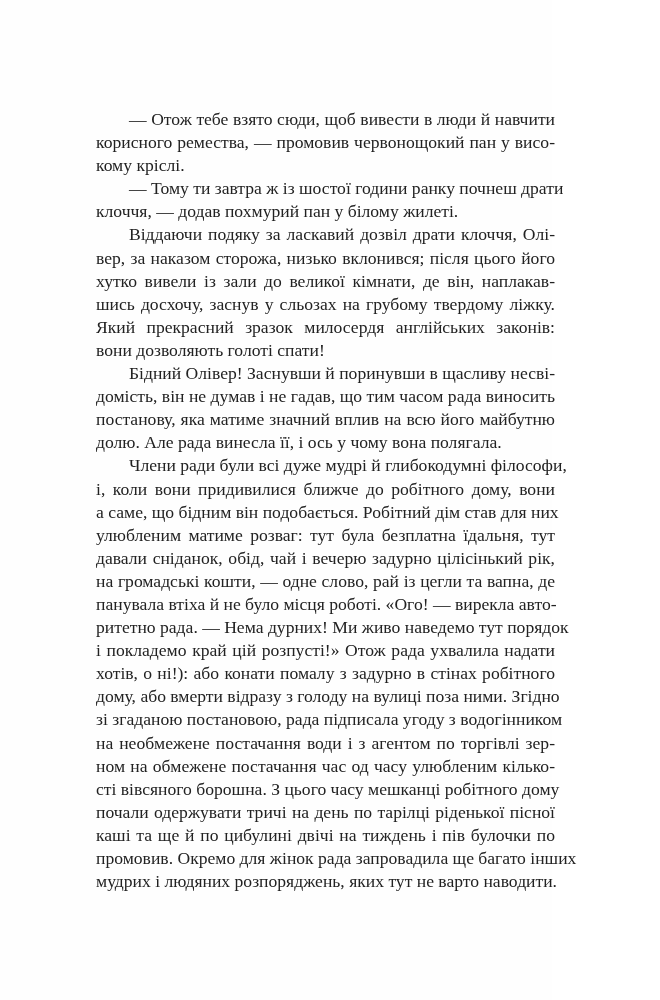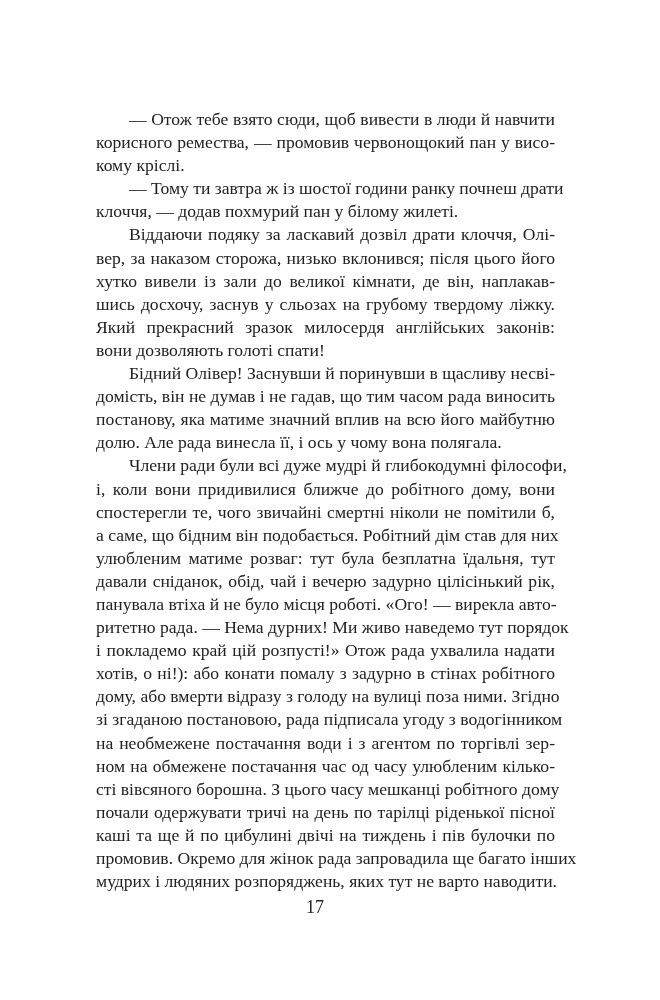--- a/index.html
+++ b/index.html
@@ -94,37 +94,34 @@
     <p>
       <span class="line indent">Бідний Олівер! Заснувши й поринувши в щасливу несві-</span>
       <span class="line">домість, він не думав і не гадав, що тим часом рада виносить</span>
       <span class="line">постанову, яка матиме значний вплив на всю його майбутню</span>
       <span class="line last">долю. Але рада винесла її, і ось у чому вона полягала.</span>
     </p>
 
     <p>
       <span class="line indent">Члени ради були всі дуже мудрі й глибокодумні філософи,</span>
       <span class="line">і, коли вони придивилися ближче до робітного дому, вони</span>
-      <span class="line">спостерегли те, чого звичайні смертні ніколи не помітили б,</span>
       <span class="line">а саме, що бідним він подобається. Робітний дім став для них</span>
       <span class="line">улюбленим матиме розваг: тут була безплатна їдальня, тут</span>
       <span class="line">давали сніданок, обід, чай і вечерю задурно цілісінький рік,</span>
+      <span class="line">на громадські кошти, — одне слово, рай із цегли та вапна, де</span>
       <span class="line">панувала втіха й не було місця роботі. «Ого! — вирекла авто-</span>
       <span class="line">ритетно рада. — Нема дурних! Ми живо наведемо тут порядок</span>
       <span class="line">і покладемо край цій розпусті!» Отож рада ухвалила надати</span>
       <span class="line">хотів, о ні!): або конати помалу з задурно в стінах робітного</span>
       <span class="line">дому, або вмерти відразу з голоду на вулиці поза ними. Згідно</span>
       <span class="line">зі згаданою постановою, рада підписала угоду з водогінником</span>
       <span class="line">на необмежене постачання води і з агентом по торгівлі зер-</span>
       <span class="line">ном на обмежене постачання час од часу улюбленим кілько-</span>
       <span class="line">сті вівсяного борошна. З цього часу мешканці робітного дому</span>
       <span class="line">почали одержувати тричі на день по тарілці ріденької пісної</span>
       <span class="line">каші та ще й по цибулині двічі на тиждень і пів булочки по</span>
       <span class="line">промовив. Окремо для жінок рада запровадила ще багато інших</span>
       <span class="line last">мудрих і людяних розпоряджень, яких тут не варто наводити.</span>
     </p>
 
   </div>
 
-  <div class="page-number">
-    <span>17</span>
-  </div>
 </div>
 
 </body></html>

